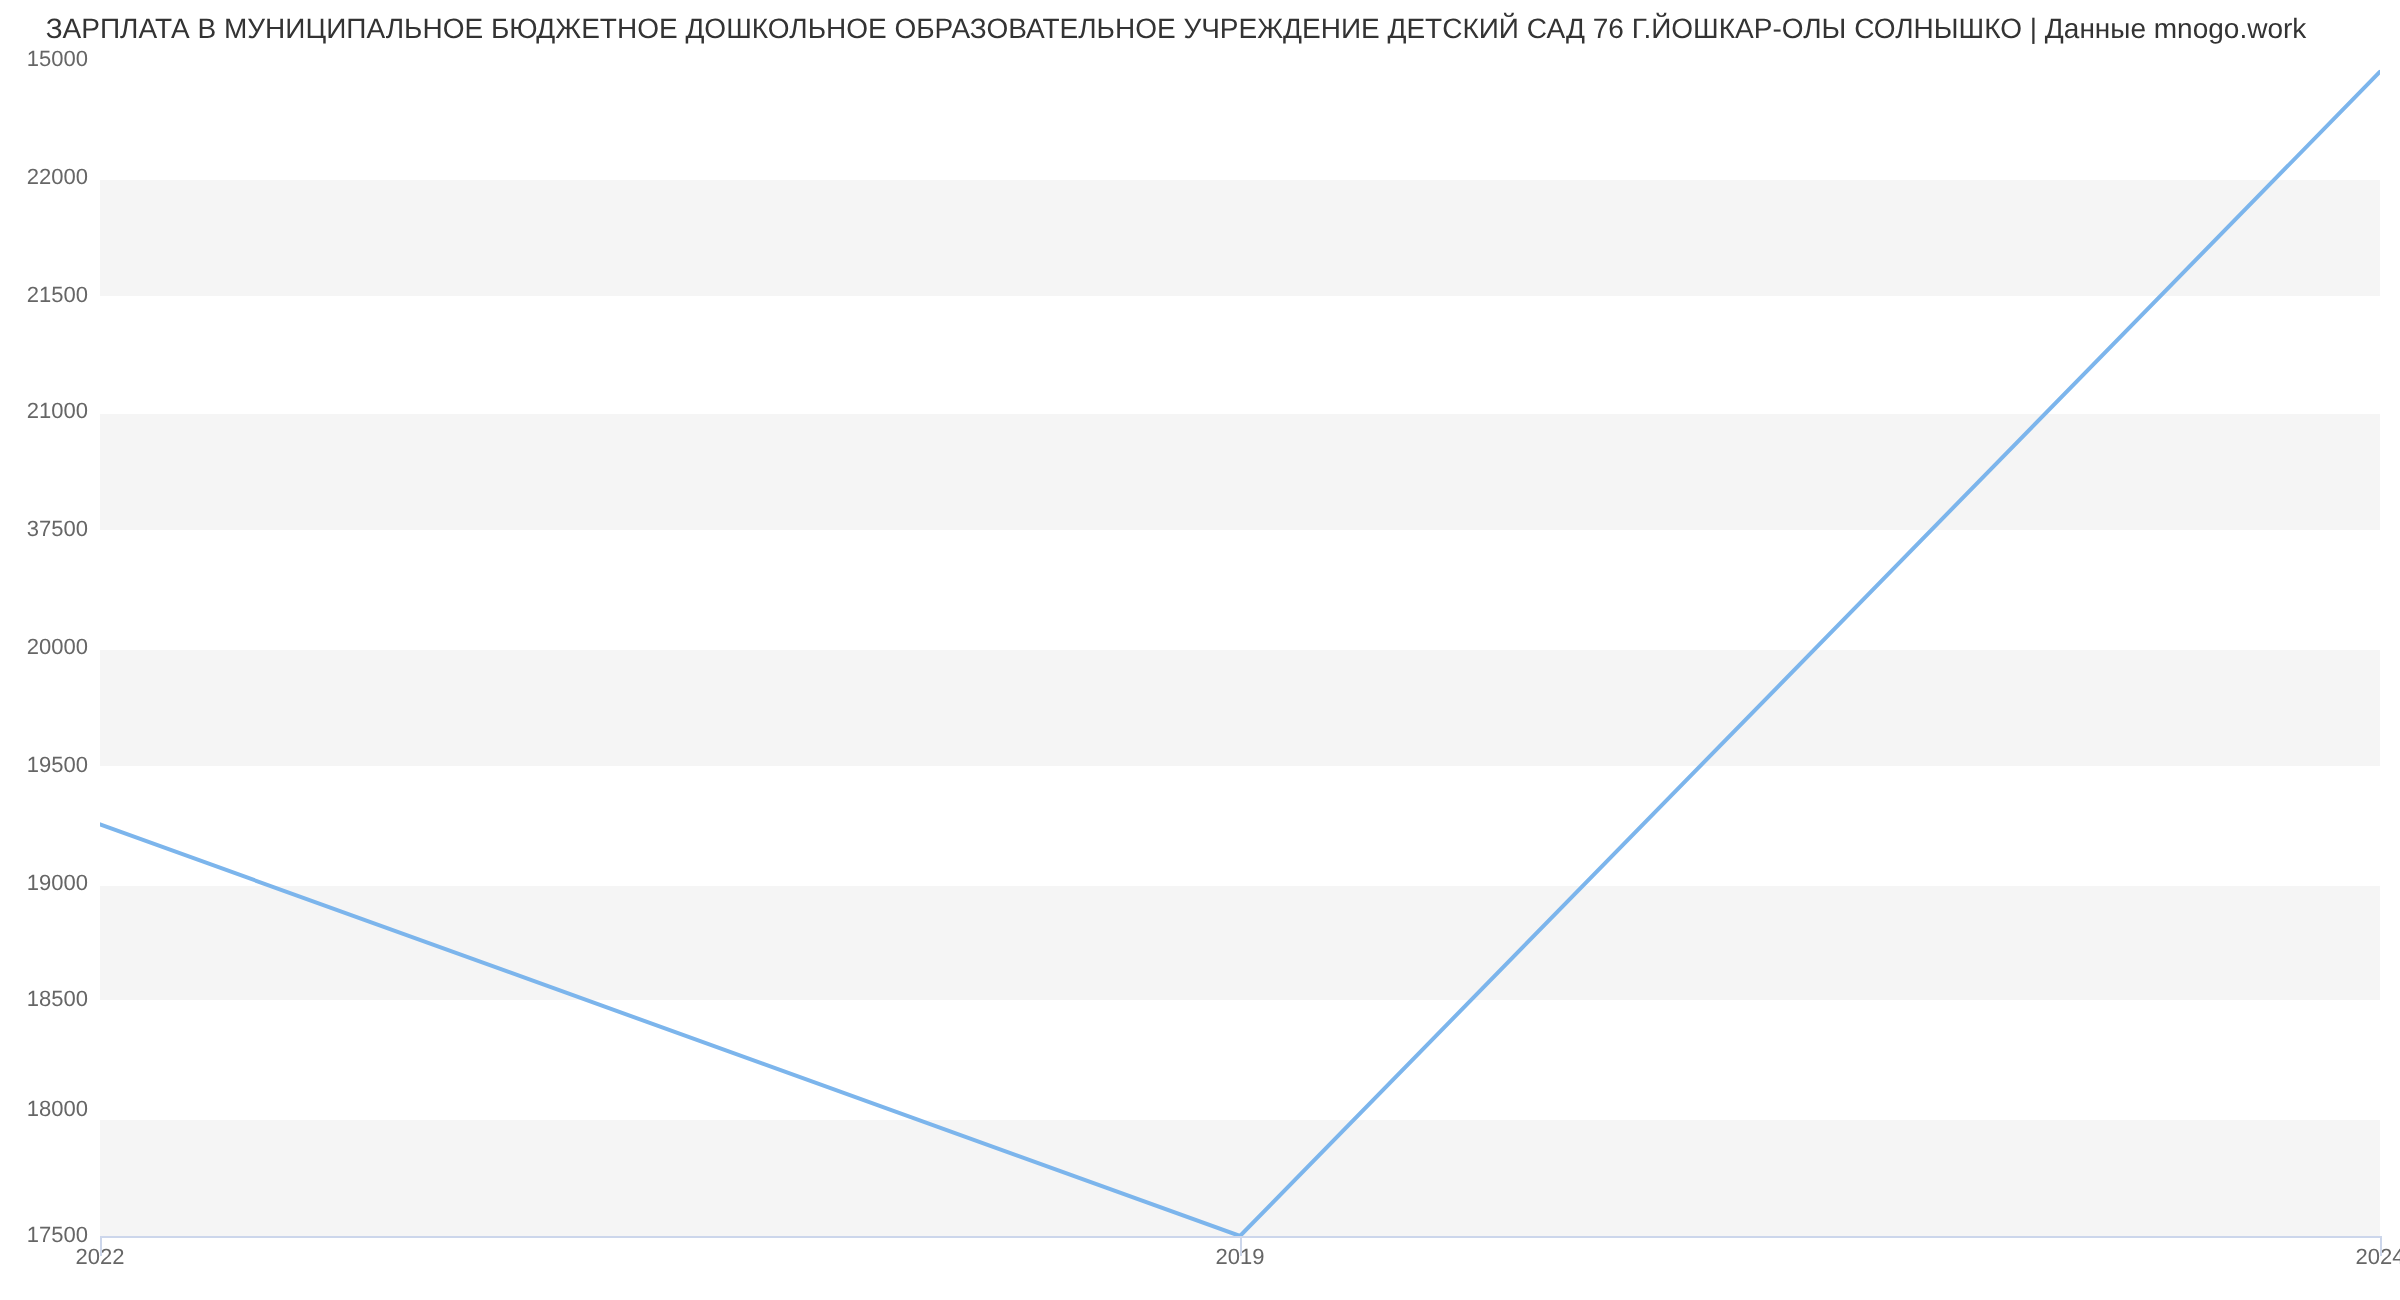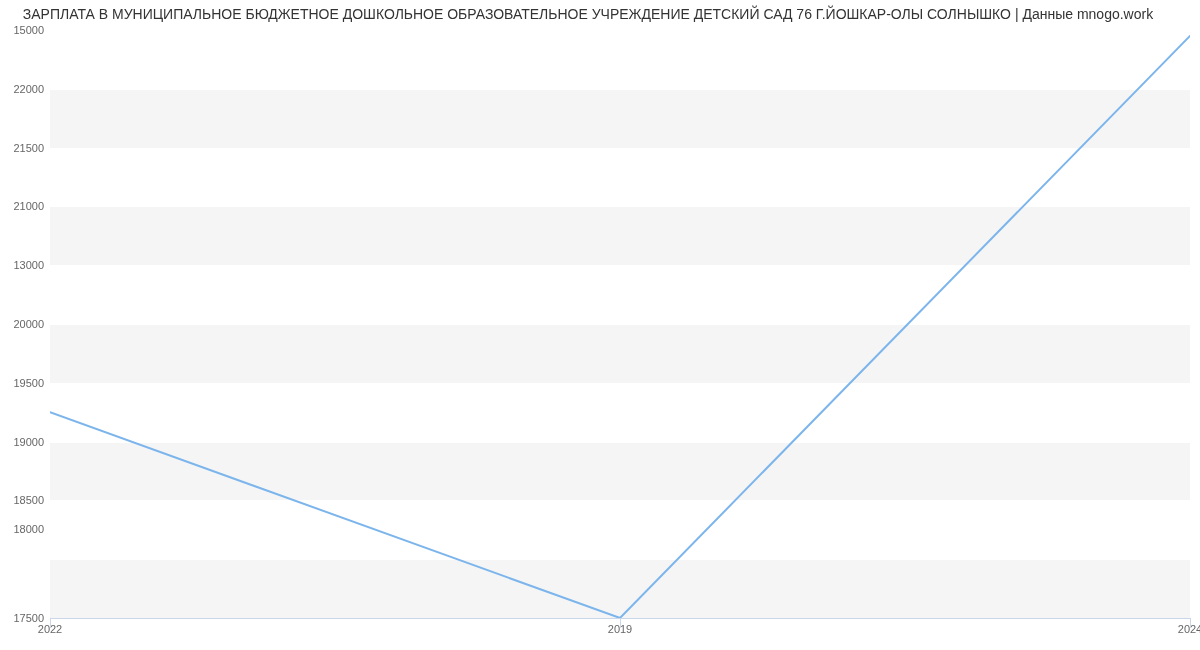--- a/index.html
+++ b/index.html
@@ -108,26 +108,26 @@
     </div>
   <svg class="line" viewBox="0 0 1140 588" preserveAspectRatio="none">
     <polyline id="series-line" fill="none" stroke-width="2" stroke-linejoin="round" stroke-linecap="round" points="0,382.20000000000005 570,588 1140,5.8799999999999955" stroke="#7cb5ec"></polyline>
   </svg>
 </div>
 
 <div class="axis-line" style="left:50px; top:618px; width:1140px; height:1px;"></div>
 
 <div id="y-labels">
     <div class="y-tick-label" style="top: 618px;">17500</div>
-    <div class="y-tick-label" style="top: 529px; text-align: right;">18000</div>
+    <div class="y-tick-label" style="top: 555px; text-align: right;">18000</div>
     <div class="y-tick-label" style="top: 500.4px; margin-left: 44px;">18500</div>
     <div class="y-tick-label" style="top: 441.6px; margin-left: 30px;">19000</div>
     <div class="y-tick-label" style="top: 382.8px;">19500</div>
     <div class="y-tick-label" style="top: 324px;">20000</div>
-    <div class="y-tick-label" style="top: 265.2px;">13000</div>
+    <div class="y-tick-label" style="top: 265.2px;">37500</div>
     <div class="y-tick-label" style="top: 206.4px;">21000</div>
     <div class="y-tick-label" style="top: 147.6px;">21500</div>
     <div class="y-tick-label" style="top: 88.8px;">22000</div>
     <div class="y-tick-label" style="top: 30px;">15000</div>
   </div>
 <div id="x-labels">
     <div class="x-tick-label" style="left: 50px;">2022</div>
     <div class="x-tick-mark" style="left: 50px;"></div>
     <div class="x-tick-label" style="left: 620px;">2019</div>
     <div class="x-tick-mark" style="left: 620px;"></div>

